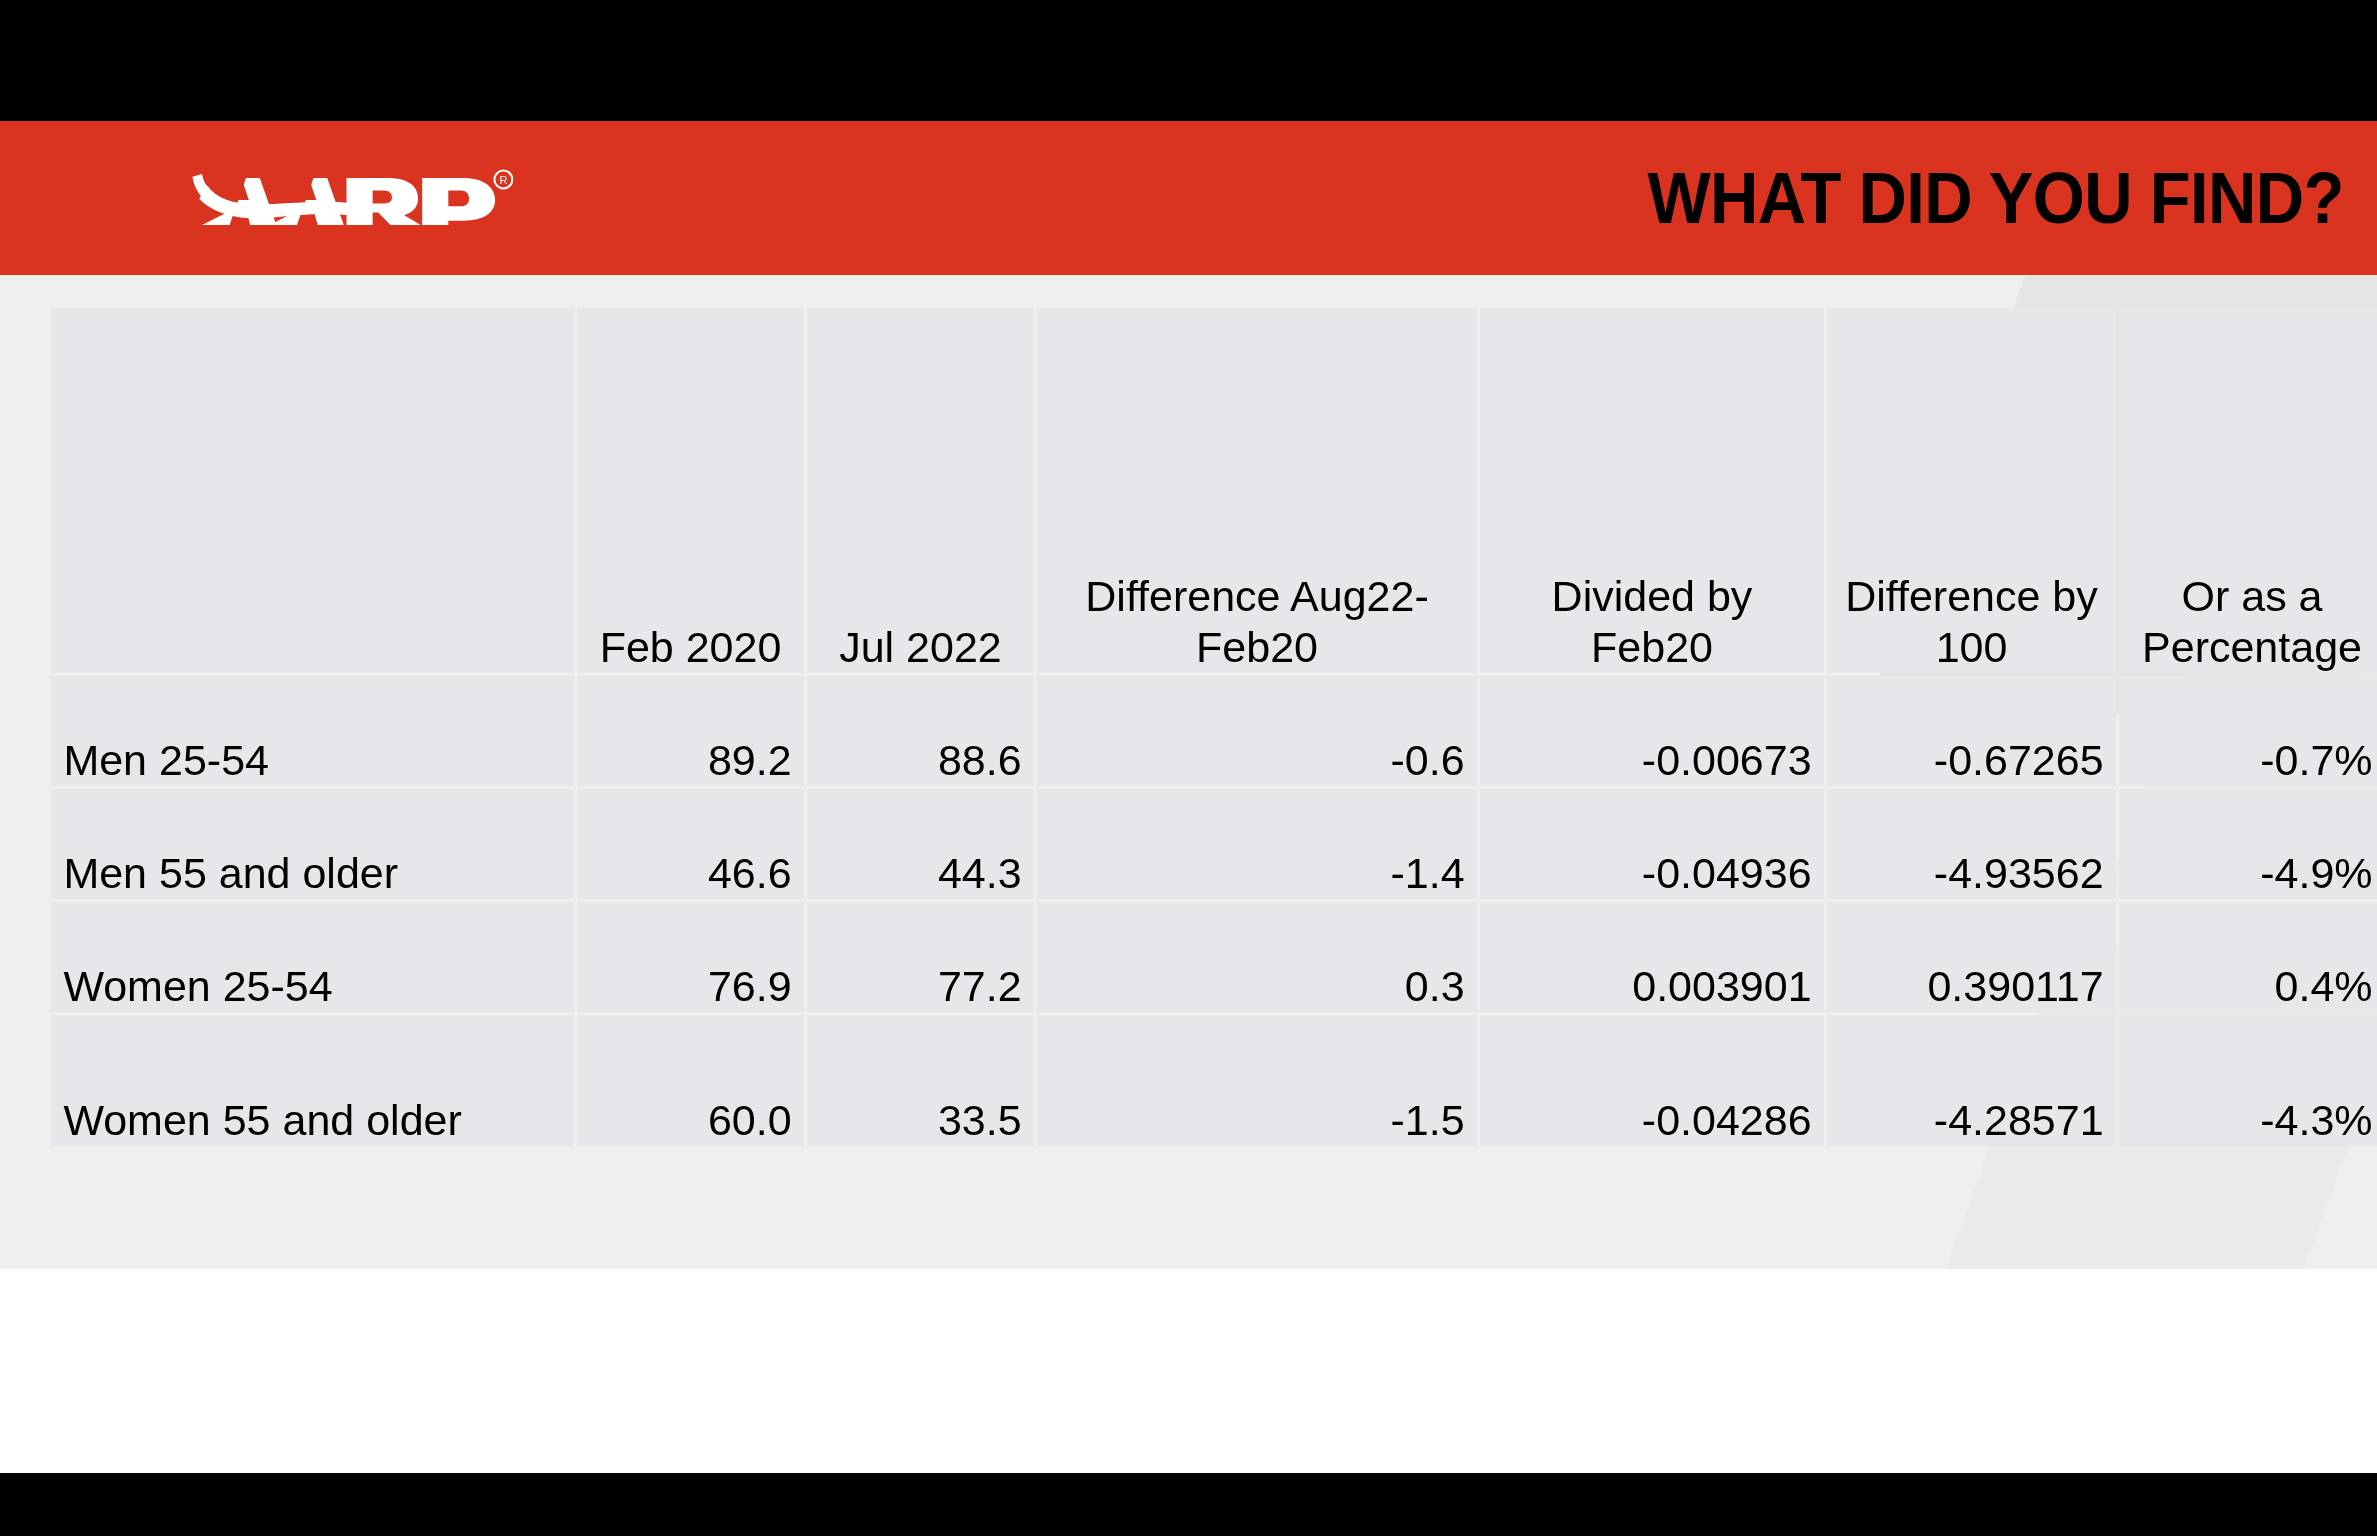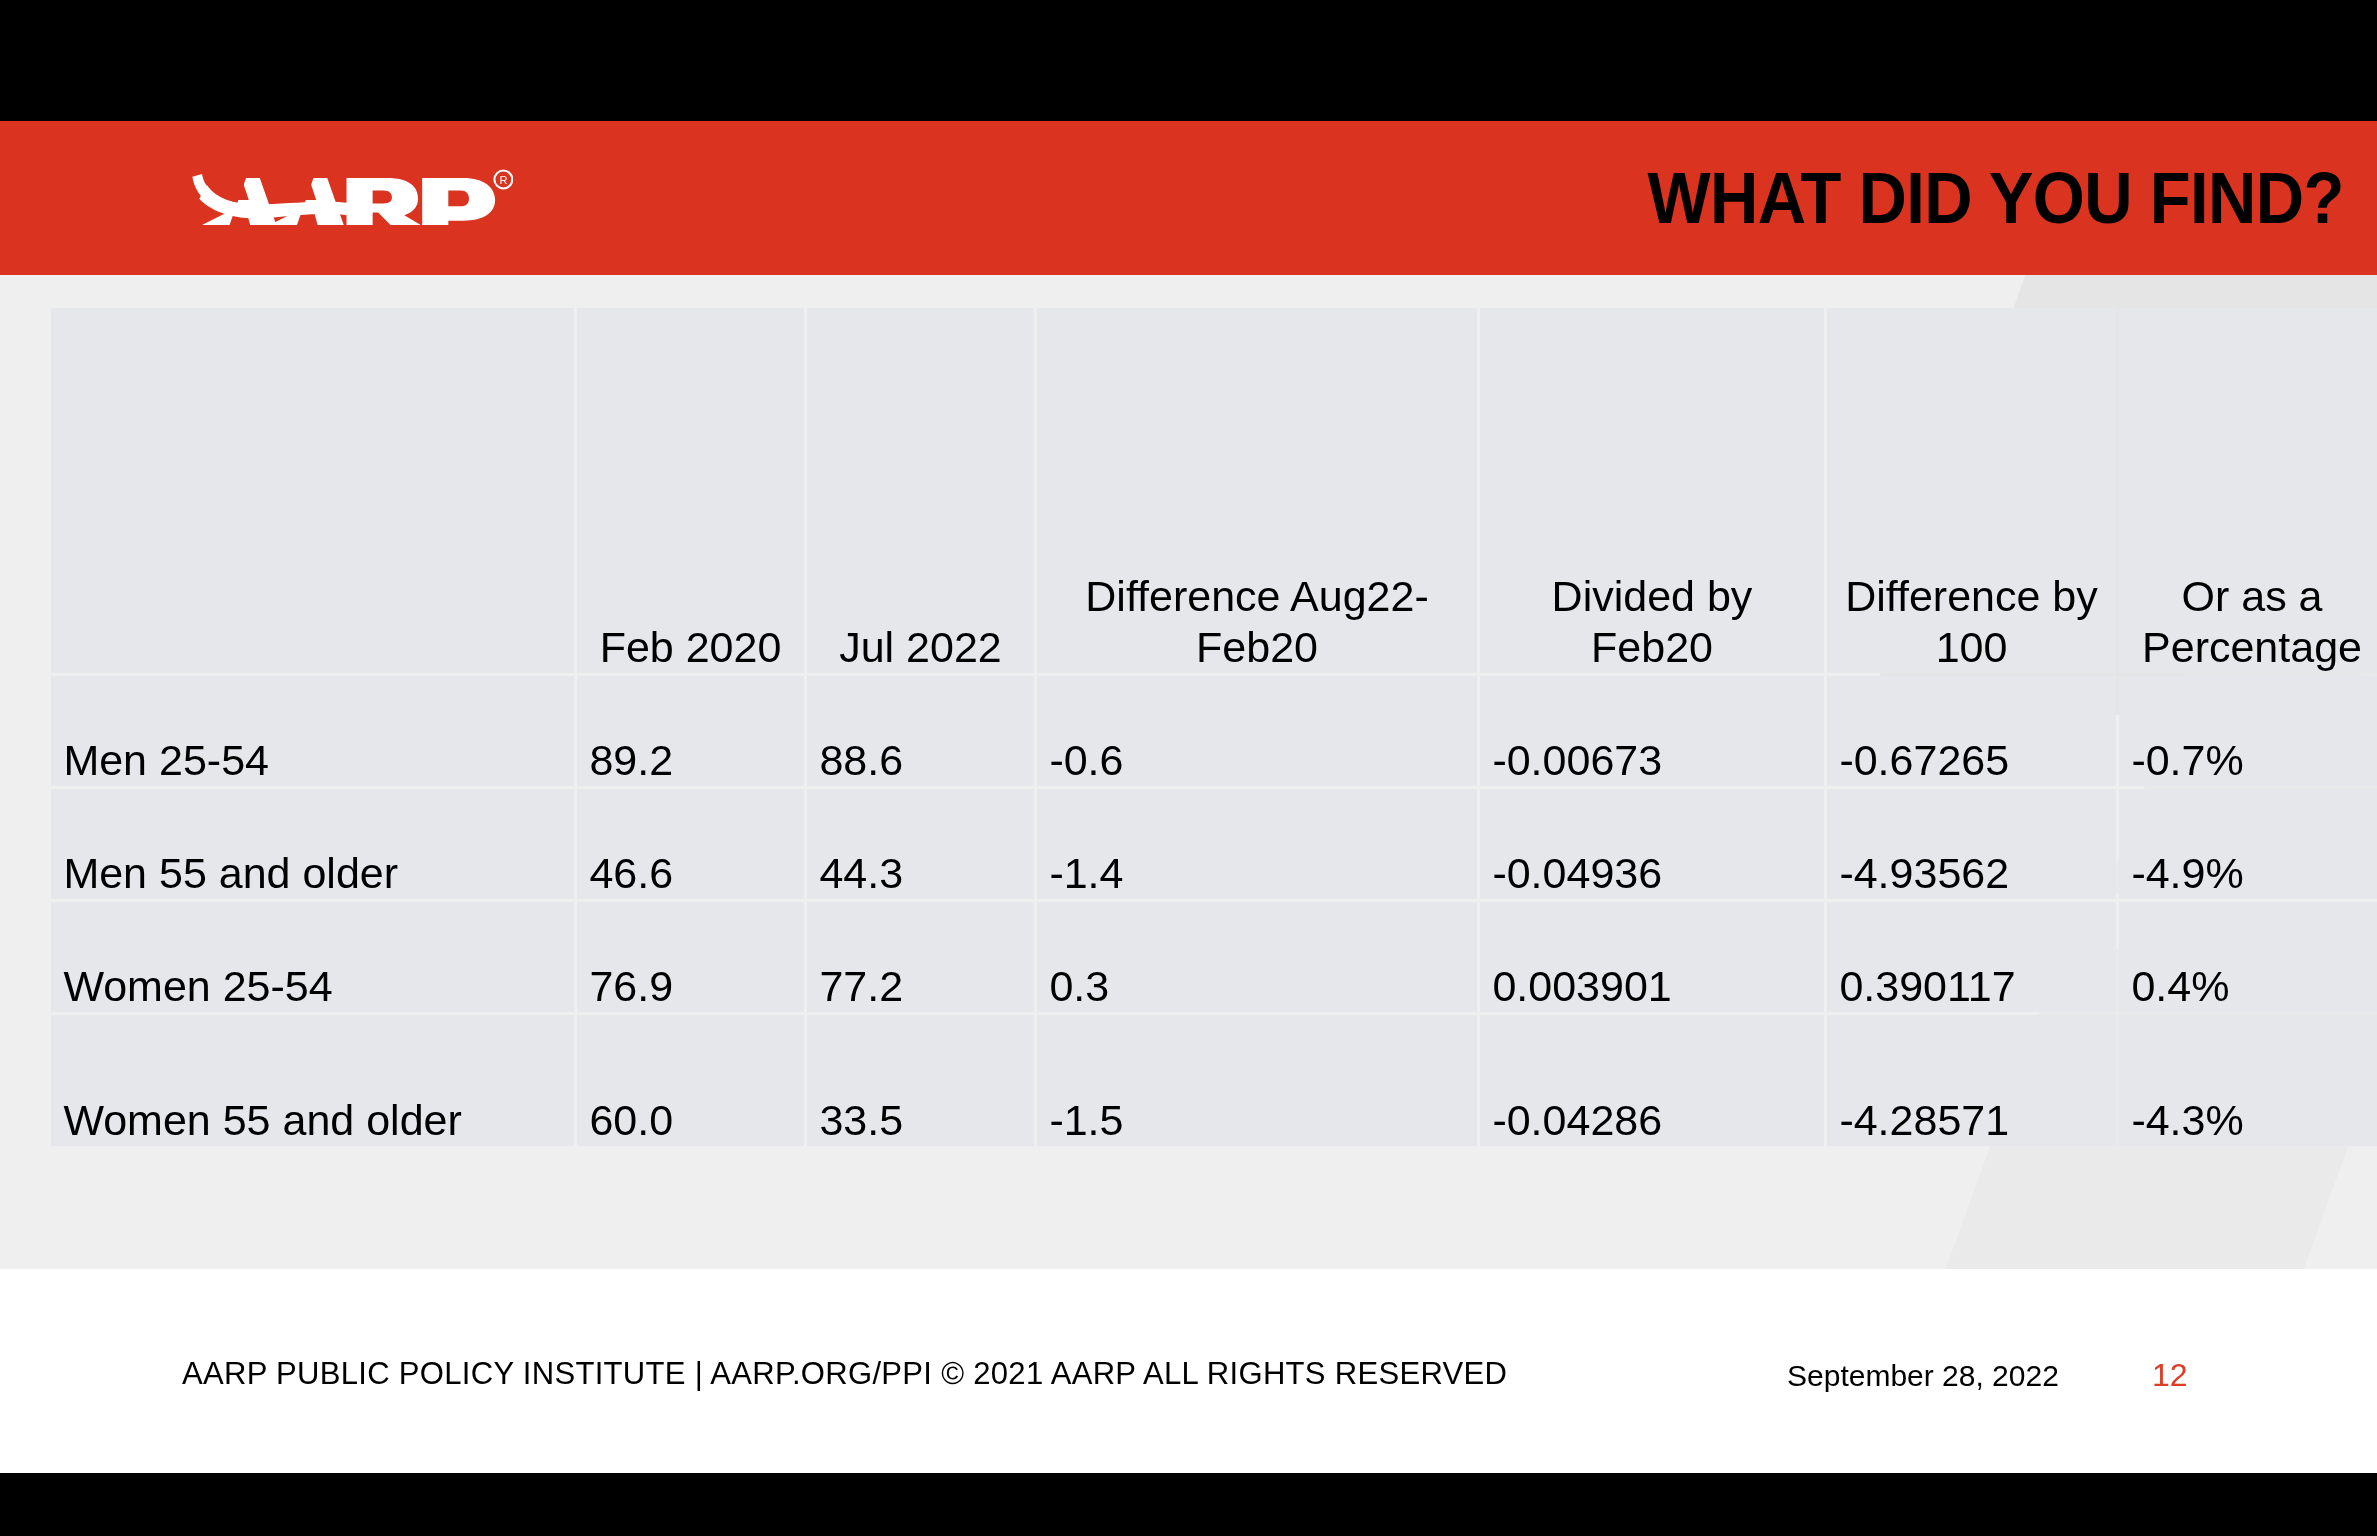--- a/index.html
+++ b/index.html
@@ -136,21 +136,21 @@
     font-weight: normal;
   }
   .col-label  { width: 523px; }
   .col-num-s  { width: 227px; }
   .col-diff   { width: 440px; }
   .col-div    { width: 344px; }
   .col-mult   { width: 289px; }
   .col-pct    { width: 266px; }
 
   .hdr-row th { height: 365px; }
-  .num { text-align: left; }
+  .num { text-align: right; }
   .lbl { font-weight: bold; text-align: left; }
   .body-row td { height: 110px; }
   .row-tall td { height: 131px; }
 
   
   .footer {
     position: absolute;
     left: 0; top: 1148px;
     width: 2377px;
     height: 204px;
@@ -278,22 +278,17 @@
             <td class="num">-1.5</td>
             <td class="num">-0.04286</td>
             <td class="num">-4.28571</td>
             <td class="num">-4.3%</td>
           </tr>
         </tbody>
       </table>
     </div>
   </div>
 
-  <div class="footer">
-    <div class="footer-text">AARP PUBLIC POLICY INSTITUTE | AARP.ORG/PPI © 2021 AARP ALL RIGHTS RESERVED</div>
-    <div class="footer-date">September 28, 2022</div>
-    <div class="footer-page">12</div>
-  </div>
 
 </div>
 
 <div class="bar-bottom"></div>
 
 
 </body></html>

